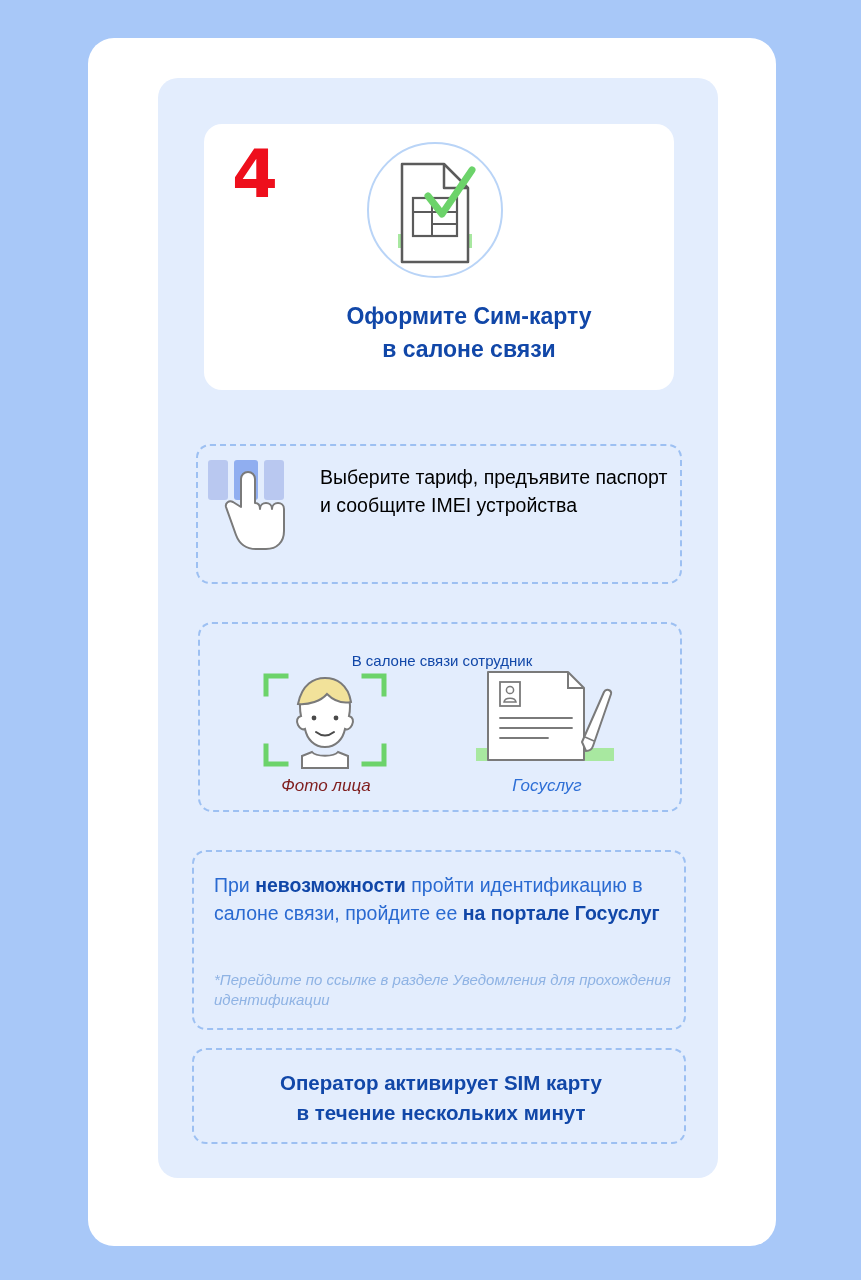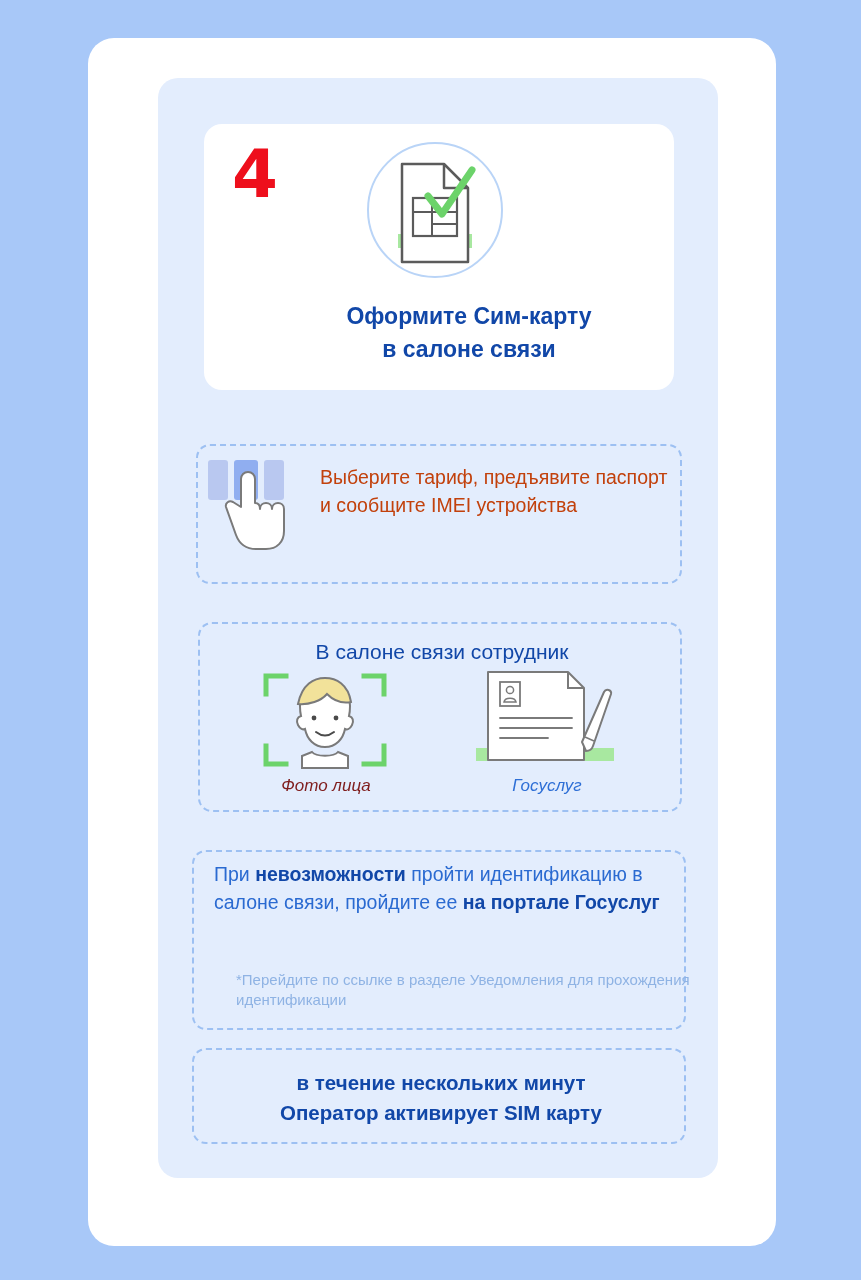--- a/index.html
+++ b/index.html
@@ -87,34 +87,34 @@
     left: -12px;
     top: 8px;
     width: 130px;
     height: 110px;
   }
   .block-1-text {
     position: absolute;
     left: 122px;
     top: 18px;
     width: 352px;
-    color: #c2410c;
+    color: #000000;
     font-size: 19.5px;
     line-height: 1.42;
   }
 
   .block-2 { left: 40px; top: 544px; width: 484px; height: 190px; }
   .block-2-title {
     position: absolute;
     left: 0;
-    top: 16px;
+    top: 28px;
     width: 484px;
     text-align: center;
     color: #1147a8;
-    font-size: 21px;
+    font-size: 15px;
   }
   .face-icon {
     position: absolute;
     left: 60px;
     top: 44px;
     width: 130px;
     height: 104px;
   }
   .doc-icon {
     position: absolute;
@@ -141,36 +141,36 @@
     text-align: center;
     color: #2e6fd6;
     font-size: 17px;
     font-style: italic;
   }
 
   .block-3 { left: 34px; top: 772px; width: 494px; height: 180px; }
   .block-3-text {
     position: absolute;
     left: 20px;
-    top: 8px;
+    top: 19px;
     width: 456px;
     color: #2a6ad1;
     font-size: 19.5px;
     line-height: 1.44;
   }
   .block-3-text b { color: #1147a8; font-weight: 700; }
   .block-3-note {
     position: absolute;
     left: 20px;
     top: 118px;
     width: 462px;
     color: #8fb3e4;
     font-size: 15px;
+    font-style: italic;
     line-height: 1.36;
-    margin-left: 22px;
   }
 
   .block-4 { left: 34px; top: 970px; width: 494px; height: 96px; }
   .block-4-text {
     position: absolute;
     left: 0;
     top: 18px;
     width: 494px;
     text-align: center;
     color: #1147a8;
@@ -263,19 +263,19 @@
       <div class="cap-doc">Госуслуг</div>
     </div>
 
     <div class="dashed block-3">
       <div class="block-3-text"><span>При </span><b>невозможности</b><span> пройти идентификацию в салоне связи, пройдите ее </span><b>на портале Госуслуг</b></div>
       <div class="block-3-note">*Перейдите по ссылке в разделе Уведомления для прохождения идентификации</div>
     </div>
 
     <div class="dashed block-4">
       <div class="block-4-text">
+        <span class="line">Оператор активирует SIM карту</span>
         <span class="line">в течение нескольких минут</span>
-        <span class="line">Оператор активирует SIM карту</span>
       </div>
     </div>
 
   </div>
 </div>
 
 </body></html>

